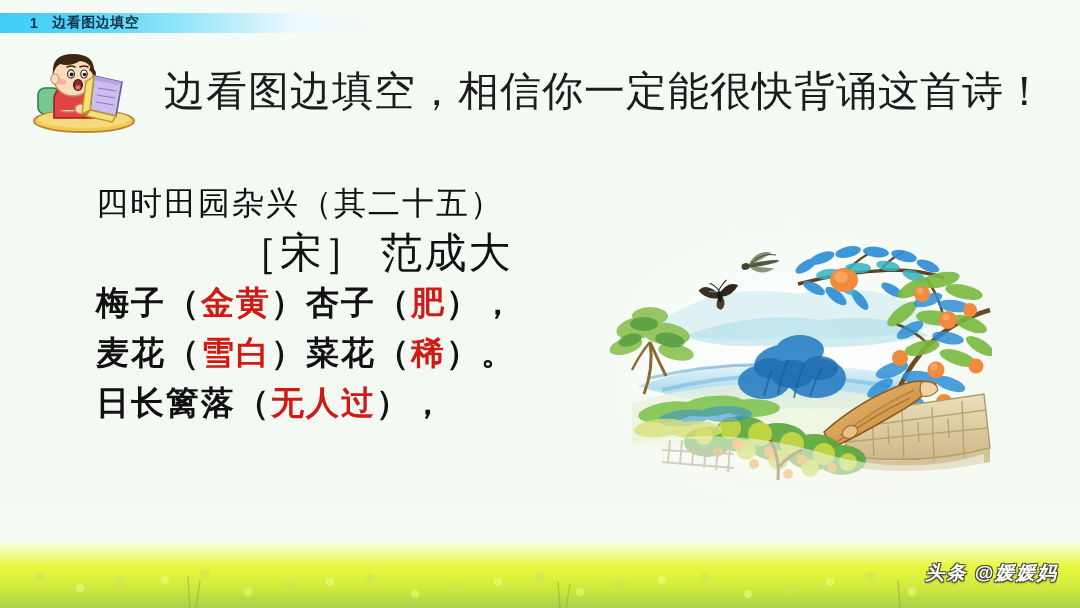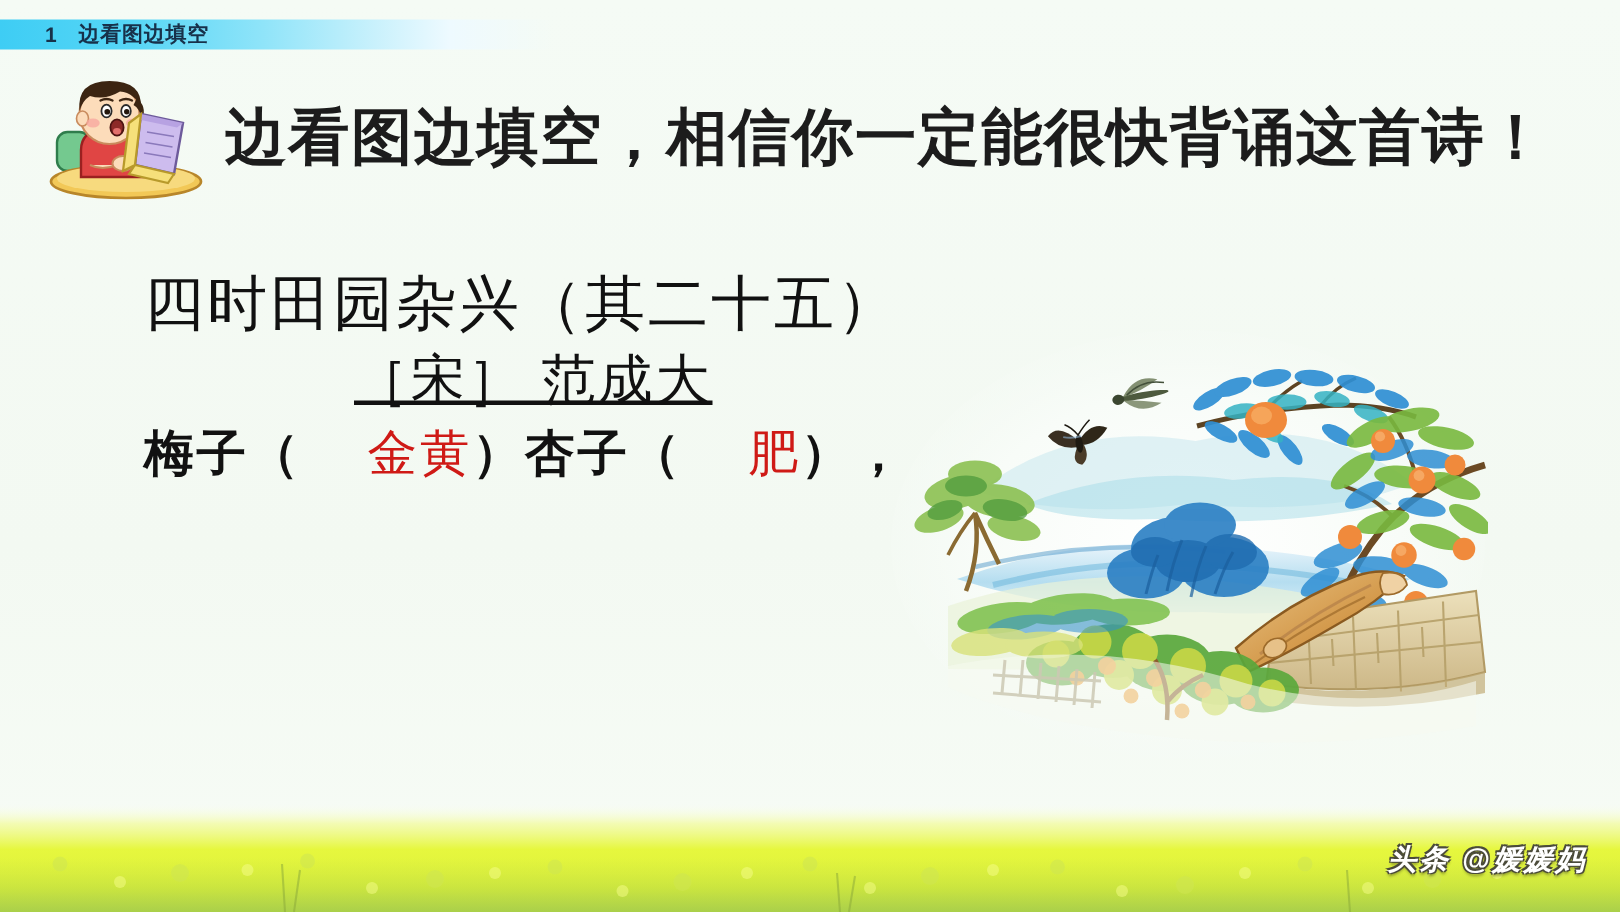--- a/index.html
+++ b/index.html
@@ -65,52 +65,51 @@
   #boy-illustration svg { display: block; }
 
   
   #main-heading {
     position: absolute;
     left: 150px;
     top: 62px;
     width: 910px;
     font-family: "Liberation Sans", "DejaVu Sans", sans-serif;
     font-size: 41px;
-    font-weight: bold;
+    font-weight: normal;
     color: #1c1c1c;
     letter-spacing: 1px;
     white-space: nowrap;
     line-height: 58px;
+    text-align: center;
   }
 
   
   #poem {
     position: absolute;
     left: 96px;
     top: 178px;
     width: 480px;
     color: #111111;
     font-size: 32px;
     line-height: 50px;
     font-family: "Liberation Serif", "DejaVu Serif", serif;
     letter-spacing: 2px;
   }
   .poem-line { white-space: nowrap; }
-  .poem-title { font-size: 40px; }
+  .poem-title { font-size: 32px; }
   .poem-author {
     padding-left: 140px;
-    font-size: 36px;
-    text-decoration: underline;
+    font-size: 42px;
   }
   .poem-verse { font-size: 33px; }
   .fill {
     color: #cf1a16;
-    font-weight: normal;
+    font-weight: bold;
     letter-spacing: 2px;
-    margin-left: 44px;
   }
   .paren { color: #111111; font-weight: bold; }
 
   
   #scenery {
     position: absolute;
     left: 592px;
     top: 218px;
     width: 400px;
     height: 290px;
@@ -203,20 +202,22 @@
       <path d="M74 36 L92 39 M73 43 L91 46 M72 50 L90 53" stroke="#8a79bb" stroke-width="1" fill="none"></path>
     </svg>
   </div>
 
   <div id="main-heading">边看图边填空，相信你一定能很快背诵这首诗！</div>
 
   <div id="poem">
     <div class="poem-line poem-title">四时田园杂兴（其二十五）</div>
     <div class="poem-line poem-author">［宋］ 范成大</div>
     <div class="poem-line poem-verse"><span class="paren">梅子</span><span class="paren">（</span><span class="fill">金黄</span><span class="paren">）</span><span class="paren">杏子</span><span class="paren">（</span><span class="fill">肥</span><span class="paren">）</span><span class="paren">，</span></div>
+    <div class="poem-line poem-verse"><span class="paren">麦花</span><span class="paren">（</span><span class="fill">雪白</span><span class="paren">）</span><span class="paren">菜花</span><span class="paren">（</span><span class="fill">稀</span><span class="paren">）</span><span class="paren">。</span></div>
+    <div class="poem-line poem-verse"><span class="paren">日长篱落</span><span class="paren">（</span><span class="fill">无人过</span><span class="paren">）</span><span class="paren">，</span></div>
   </div>
 
   <div id="scenery">
     <svg width="400" height="290" viewBox="0 0 400 290" xmlns="http://www.w3.org/2000/svg">
       <defs>
         <radialGradient id="haze" cx="50%" cy="50%" r="58%">
           <stop offset="0%" stop-color="#ffffff" stop-opacity="1"></stop>
           <stop offset="62%" stop-color="#f8fcf8" stop-opacity="1"></stop>
           <stop offset="100%" stop-color="#f4faf4" stop-opacity="0"></stop>
         </radialGradient>

